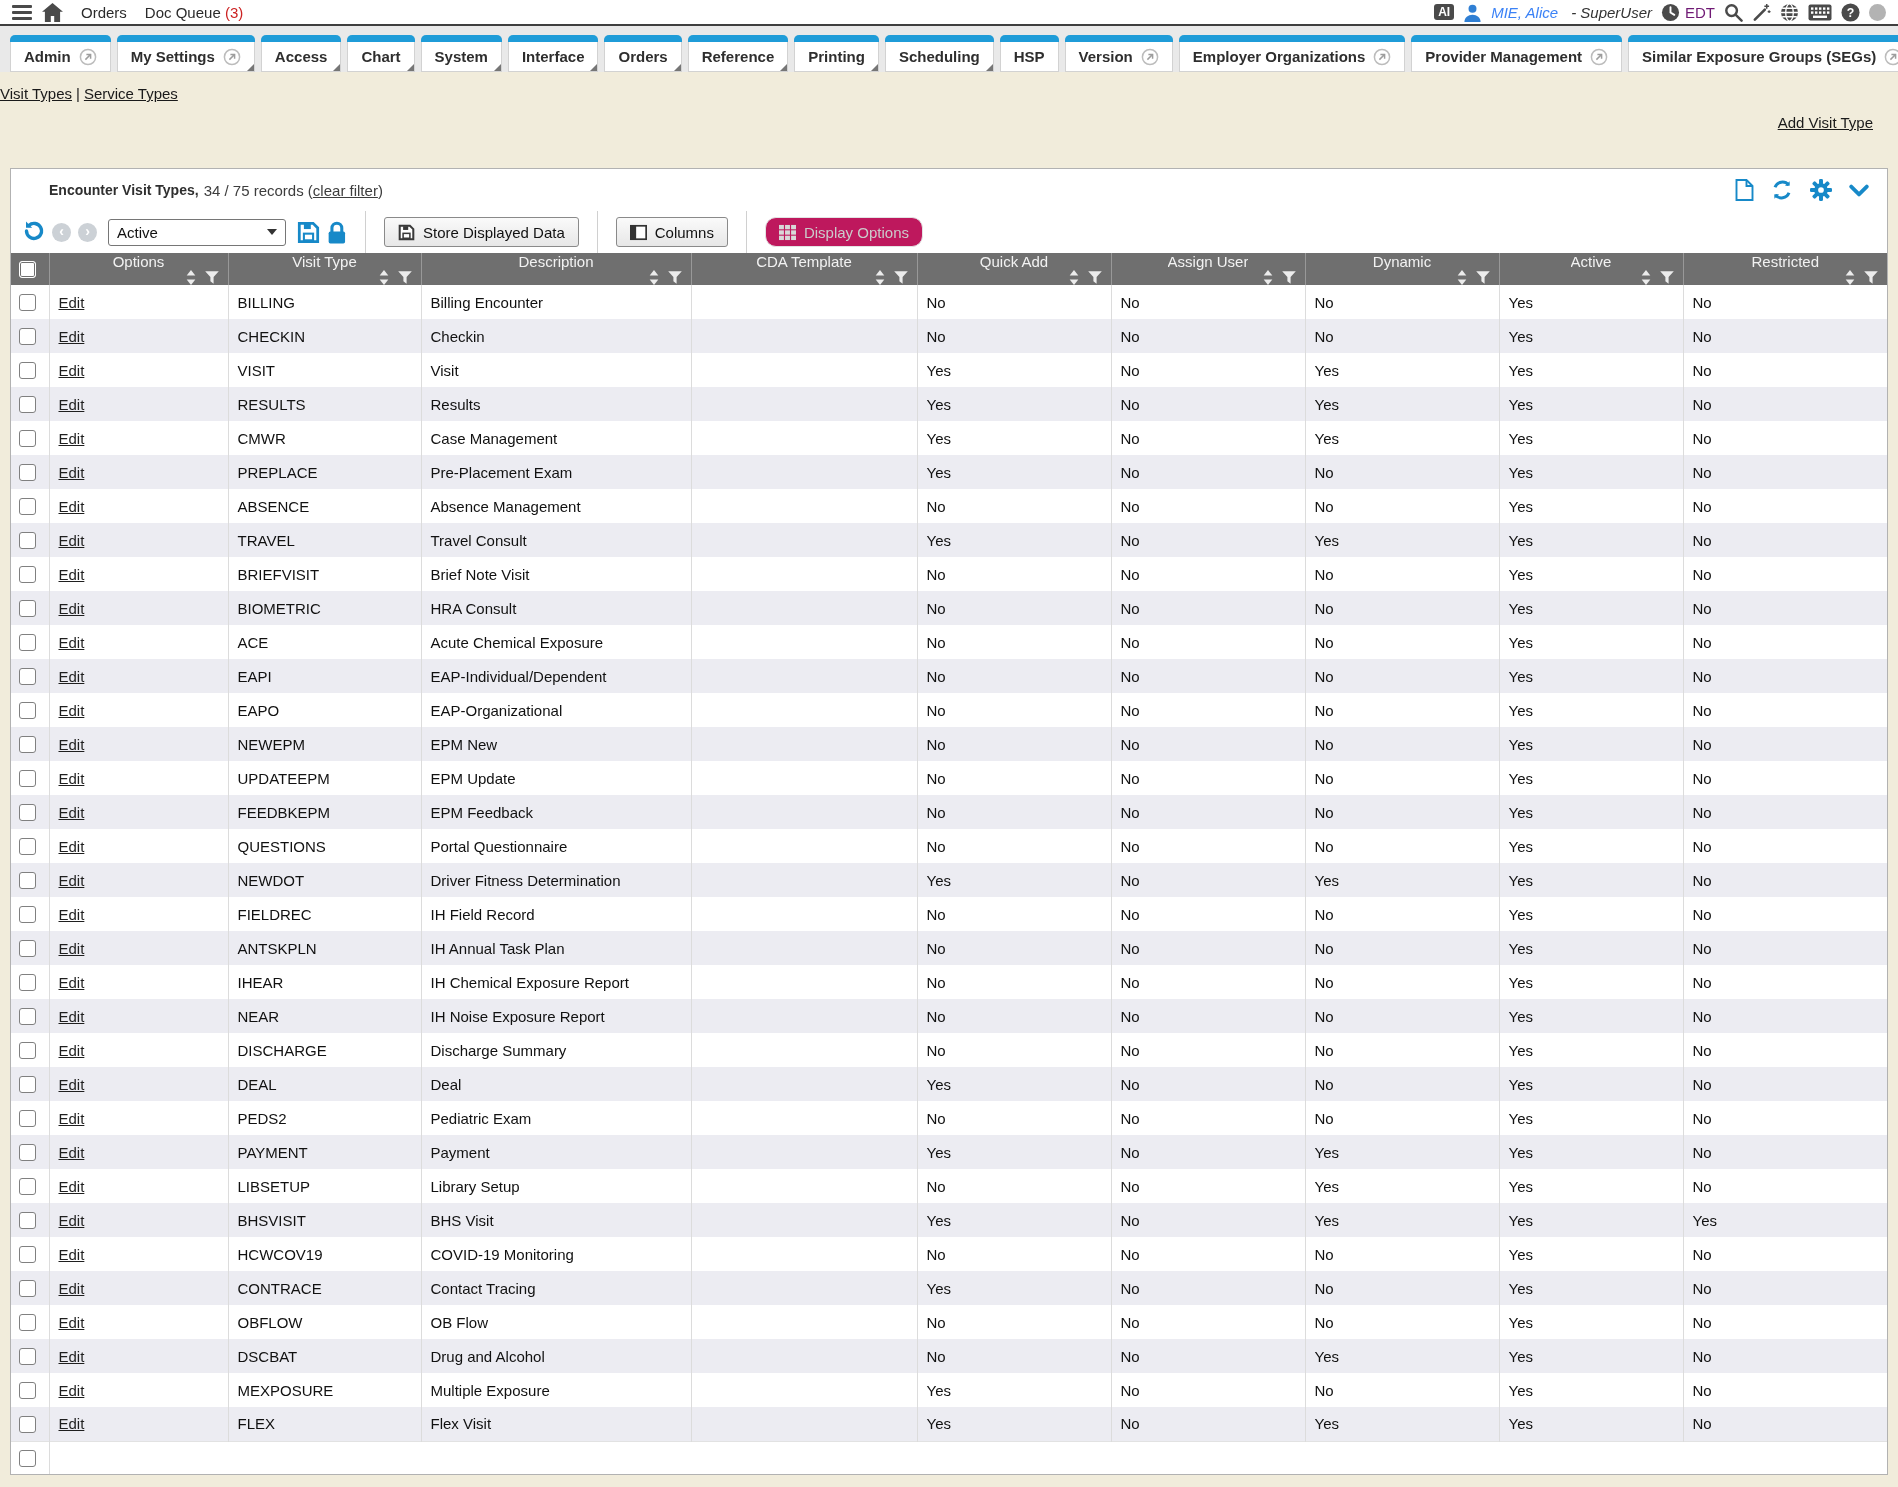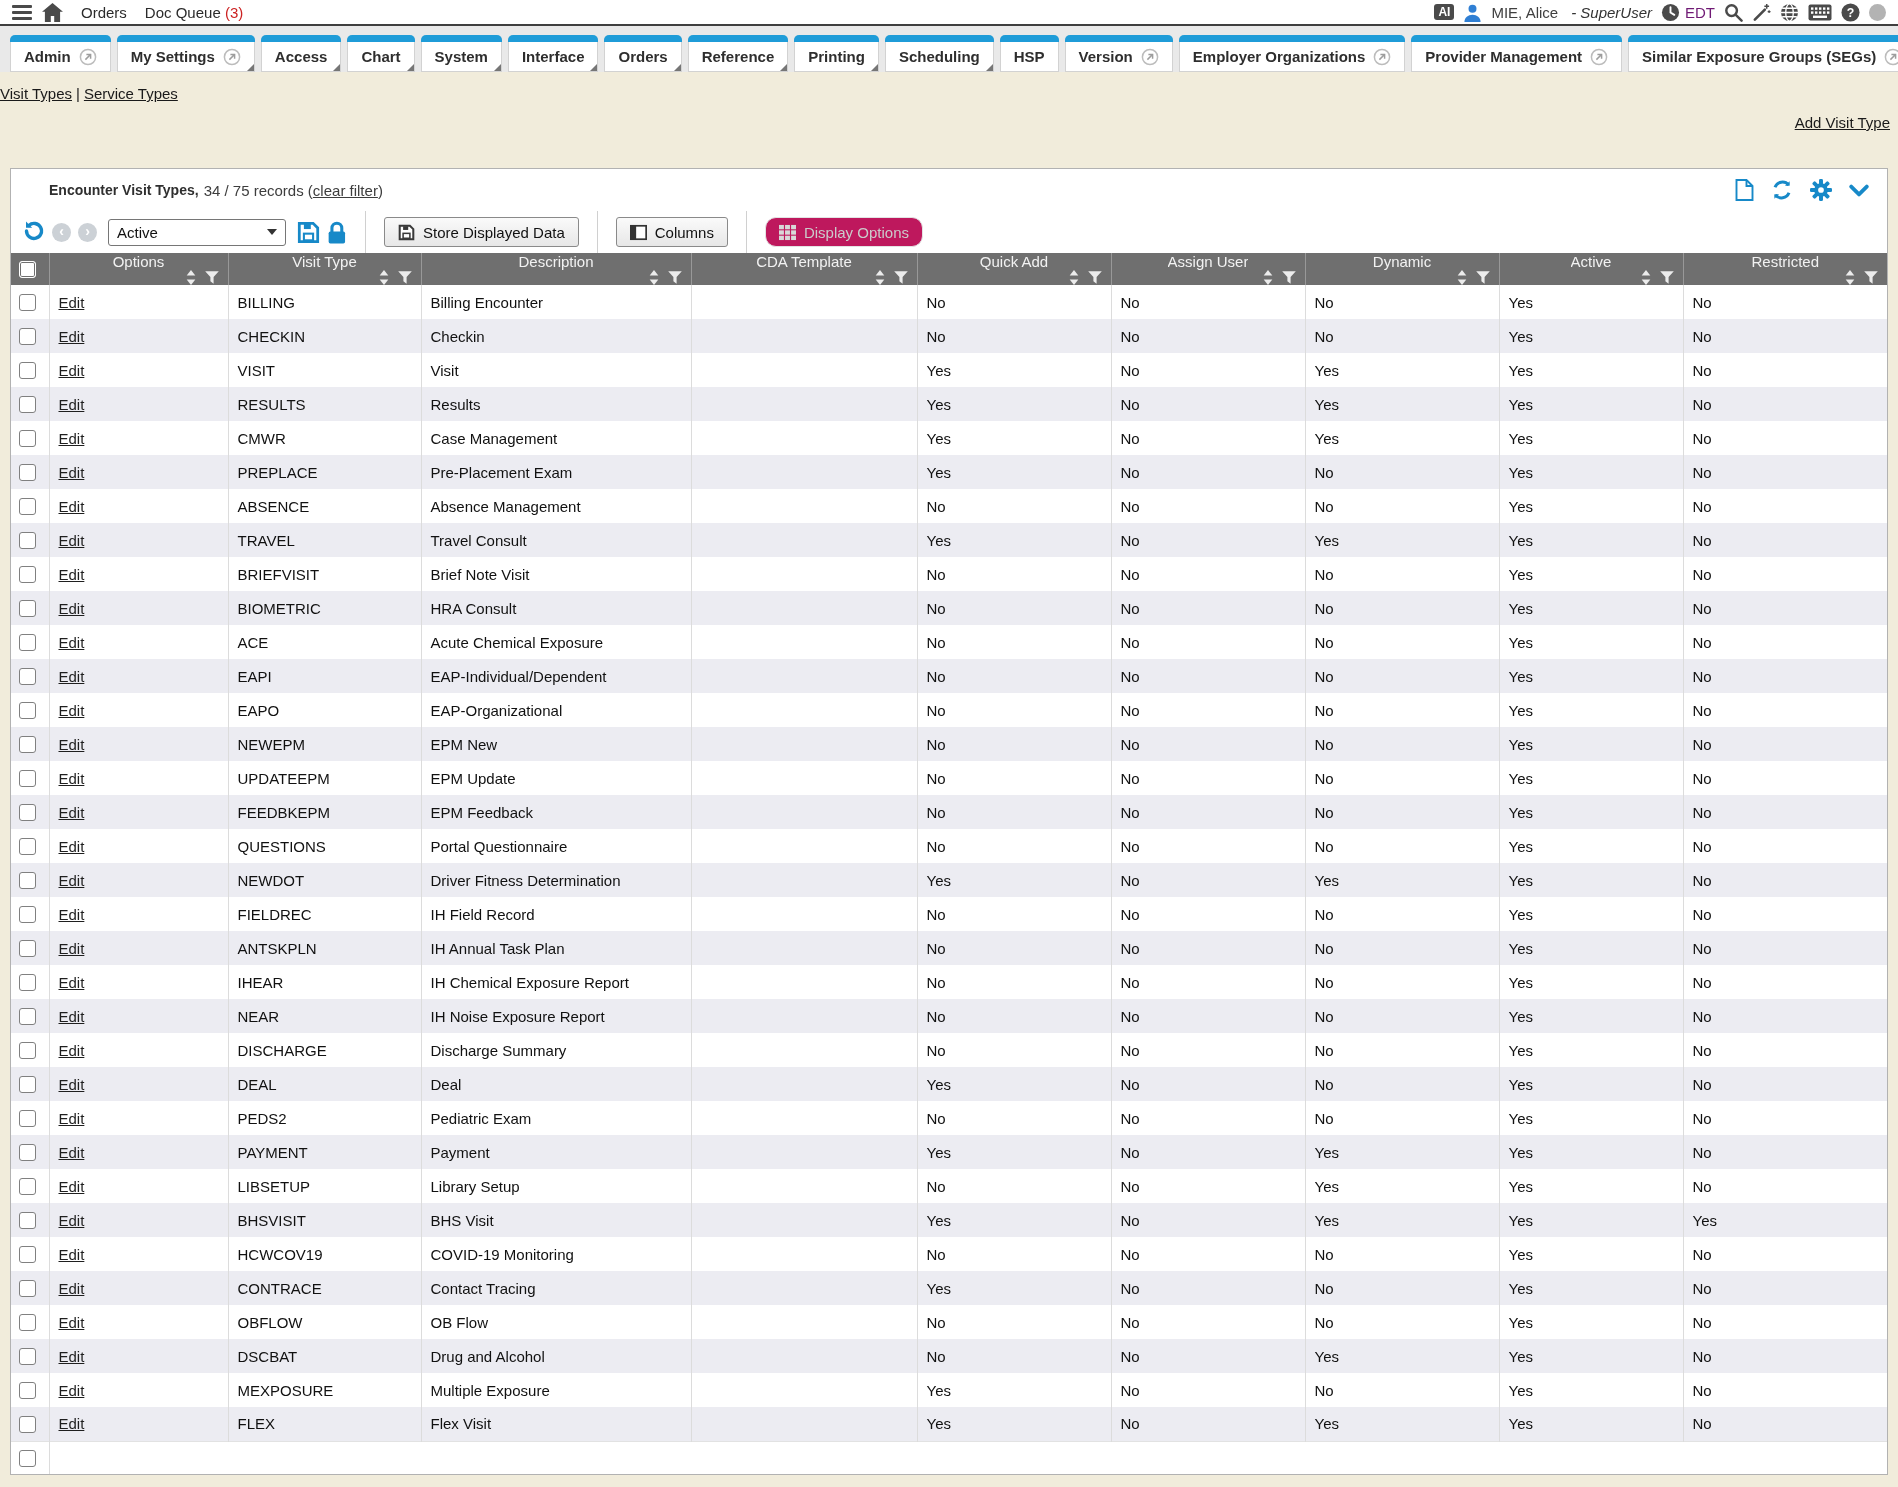--- a/index.html
+++ b/index.html
@@ -9,21 +9,21 @@
   
   .topbar { height:26px; background:#fff; border-bottom:2px solid #3f3f3f;
             display:flex; align-items:center; padding:0 12px; gap:10px; }
   .hamburger { width:20px; height:15px; display:flex; flex-direction:column; justify-content:space-between; cursor:pointer; }
   .hamburger span { display:block; height:3px; background:#4a4a4a; border-radius:1px; }
   .tb-item { color:#2b2b2b; margin-left:8px; cursor:pointer; white-space:nowrap; }
   .tb-count { color:#cc2222; }
   .tb-right { margin-left:auto; display:flex; align-items:center; gap:9px; }
   .ai-badge { background:#4a4a4a; color:#fff; font-weight:bold; font-size:12px;
               padding:2px 4px; border-radius:3px; line-height:1; }
-  .user-name { color:#404040; }
+  .user-name { color:#3b82f6;font-style:italic; }
   .user-role { color:#333; font-style:italic; margin-left:4px; }
   .tb-ic { width:19px; height:19px; display:inline-flex; align-items:center; justify-content:center; }
   .tb-ic svg { width:100%; height:100%; }
   .tz { color:#701a75; margin-left:-4px; }
   .gray-dot { width:17px; height:17px; border-radius:50%; background:#b3b3b3; }
 
   
   .tabbar { height:46px; background:#e9e9e9; display:flex; align-items:flex-end; padding:0 0 0 10px; gap:6px; }
   .tab { position:relative; height:37px; background:#fff; border:1px solid #d2d2d2; border-top:none;
          border-radius:5px 5px 0 0; display:flex; align-items:center; gap:8px;
@@ -31,21 +31,21 @@
   .tab::before { content:''; position:absolute; top:0; left:-1px; right:-1px; height:7px;
                  background:#1f9cd8; border-radius:5px 5px 0 0; }
   .tab.fold::after { content:''; position:absolute; right:0; bottom:0;
                      border-left:7px solid transparent; border-bottom:7px solid #767676; }
   .tab-label { color:#2e2e2e;font-weight:bold; }
   .ext { width:18px; height:18px; display:inline-flex; }
   .ext svg { width:100%; height:100%; }
 
   
   .links-row1 { text-align:left; padding:13px 14px 0 0; }
-  .links-row2 { text-align:right; padding:12px 8px 0 0; }
+  .links-row2 { text-align:right; padding:12px 25px 0 0; }
   .qlink { color:#1a1a1a; text-decoration:underline; cursor:pointer; }
   .qsep { color:#1a1a1a; padding:0 4px; }
 
   
   .panel { margin:37px 10px 0 10px; background:#fff; border:1px solid #b2b2b2; }
   .panel-header { height:42px; display:flex; align-items:center; padding:0 18px 0 22px; }
   .ph-title { font-weight:bold; color:#2f2f2f; font-size:14px;margin-left:16px; }
   .ph-records { color:#3d3d3d; margin-left:5px; }
   .ph-link { color:#3d3d3d; text-decoration:underline; cursor:pointer; }
   .ph-icons { margin-left:auto; display:flex; align-items:center; gap:17px; }

